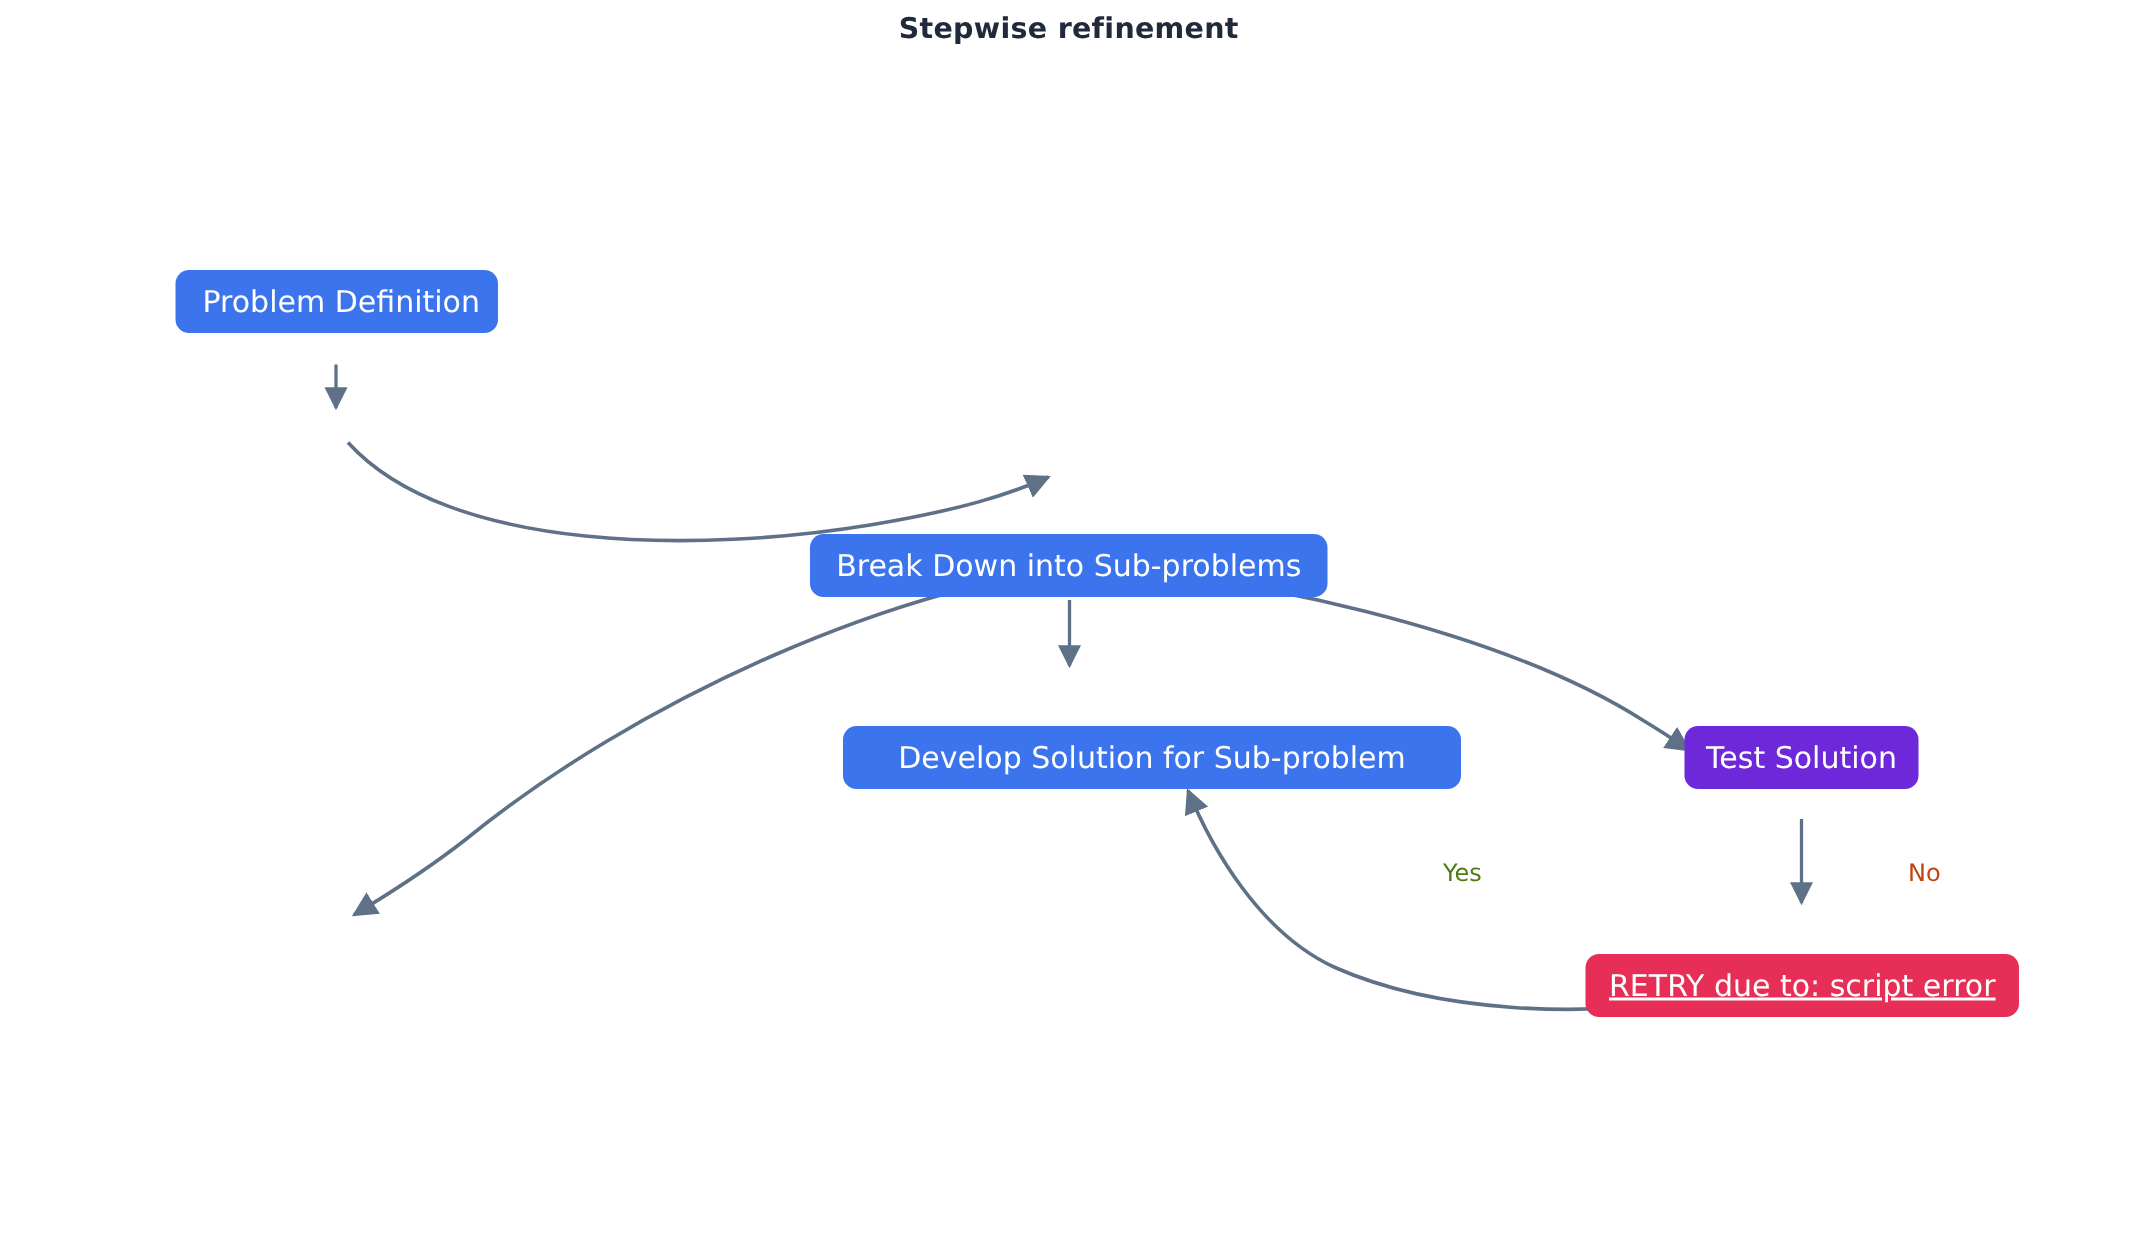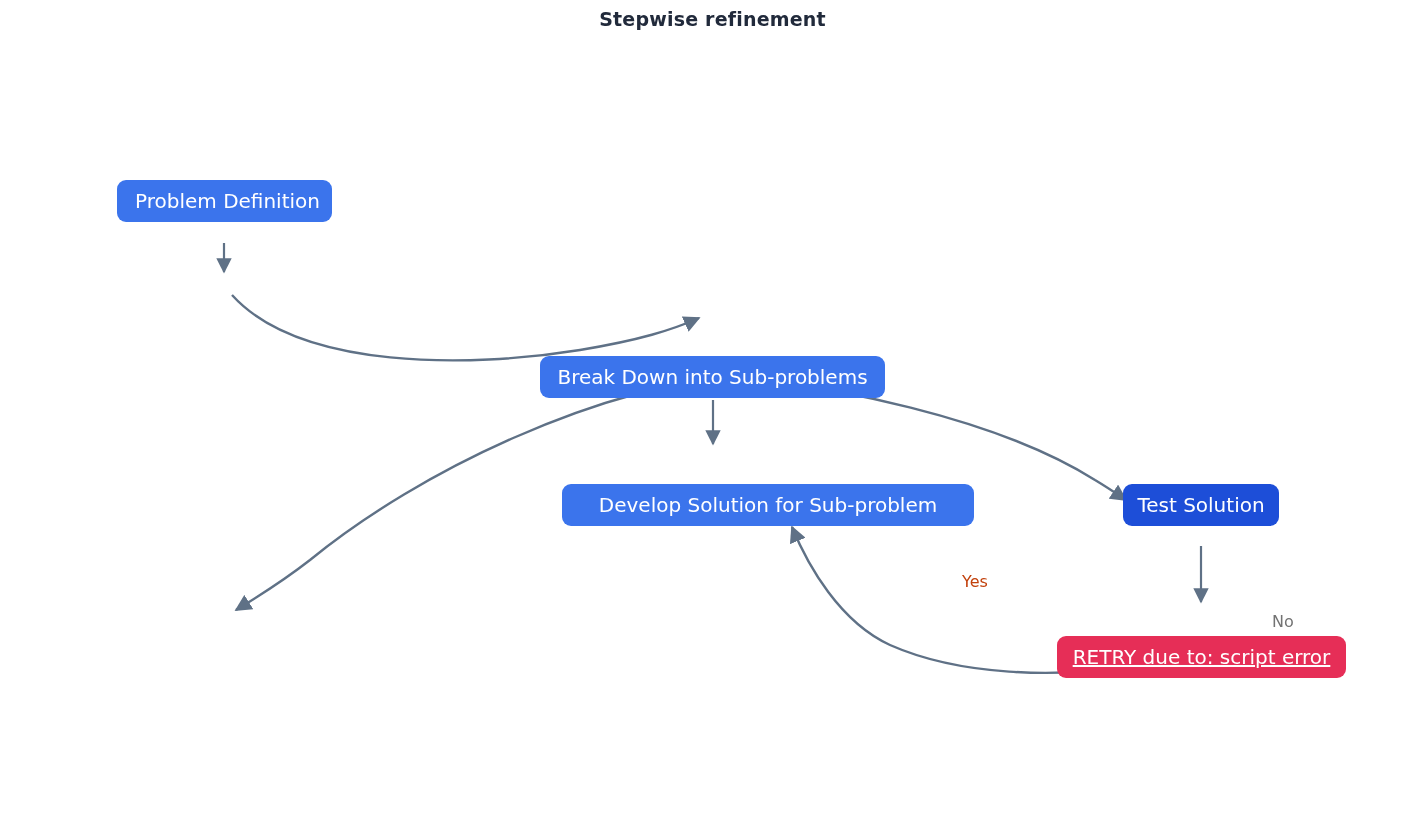--- a/index.html
+++ b/index.html
@@ -99,26 +99,26 @@
   </div>
 
   <div class="node" style="left:540px; top:332px; width:345px; background:#3b74ec;margin-top:24px;">
     <span class="node-text">Break Down into Sub-problems</span>
   </div>
 
   <div class="node" style="left:525px; top:484px; width:412px; background:#3b74ec;margin-left:37px;">
     <span class="node-text">Develop Solution for Sub-problem</span>
   </div>
 
-  <div class="node" style="left:1123px; top:484px; width:156px; background:#1d4ed8;align-items:center;">
+  <div class="node" style="left:1123px; top:484px; width:156px; background:#6d28d9;align-items:center;">
     <span class="node-text">Test Solution</span>
   </div>
 
 
   <div class="node" style="left:1057px; top:636px; width:289px; background:#e62e57;text-decoration:underline;">
     <span class="node-text">RETRY due to: script error</span>
   </div>
 
-  <div class="edge-label" style="left:962px; top:572px; color:#c2410c;">Yes</div>
+  <div class="edge-label" style="left:962px; top:572px; color:#4d7c0f;">Yes</div>
 
-  <div class="edge-label" style="left:1272px; top:572px; color:#737373;margin-top:40px;">No</div>
+  <div class="edge-label" style="left:1272px; top:572px; color:#c2410c;">No</div>
 
 </div>
 
 </body></html>

